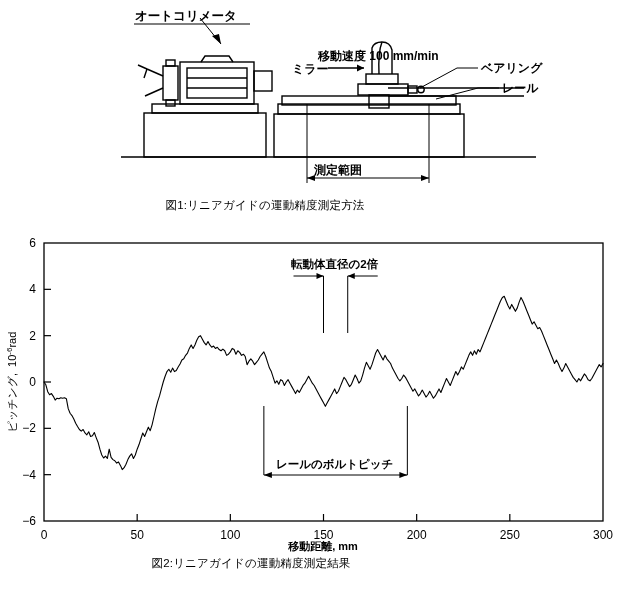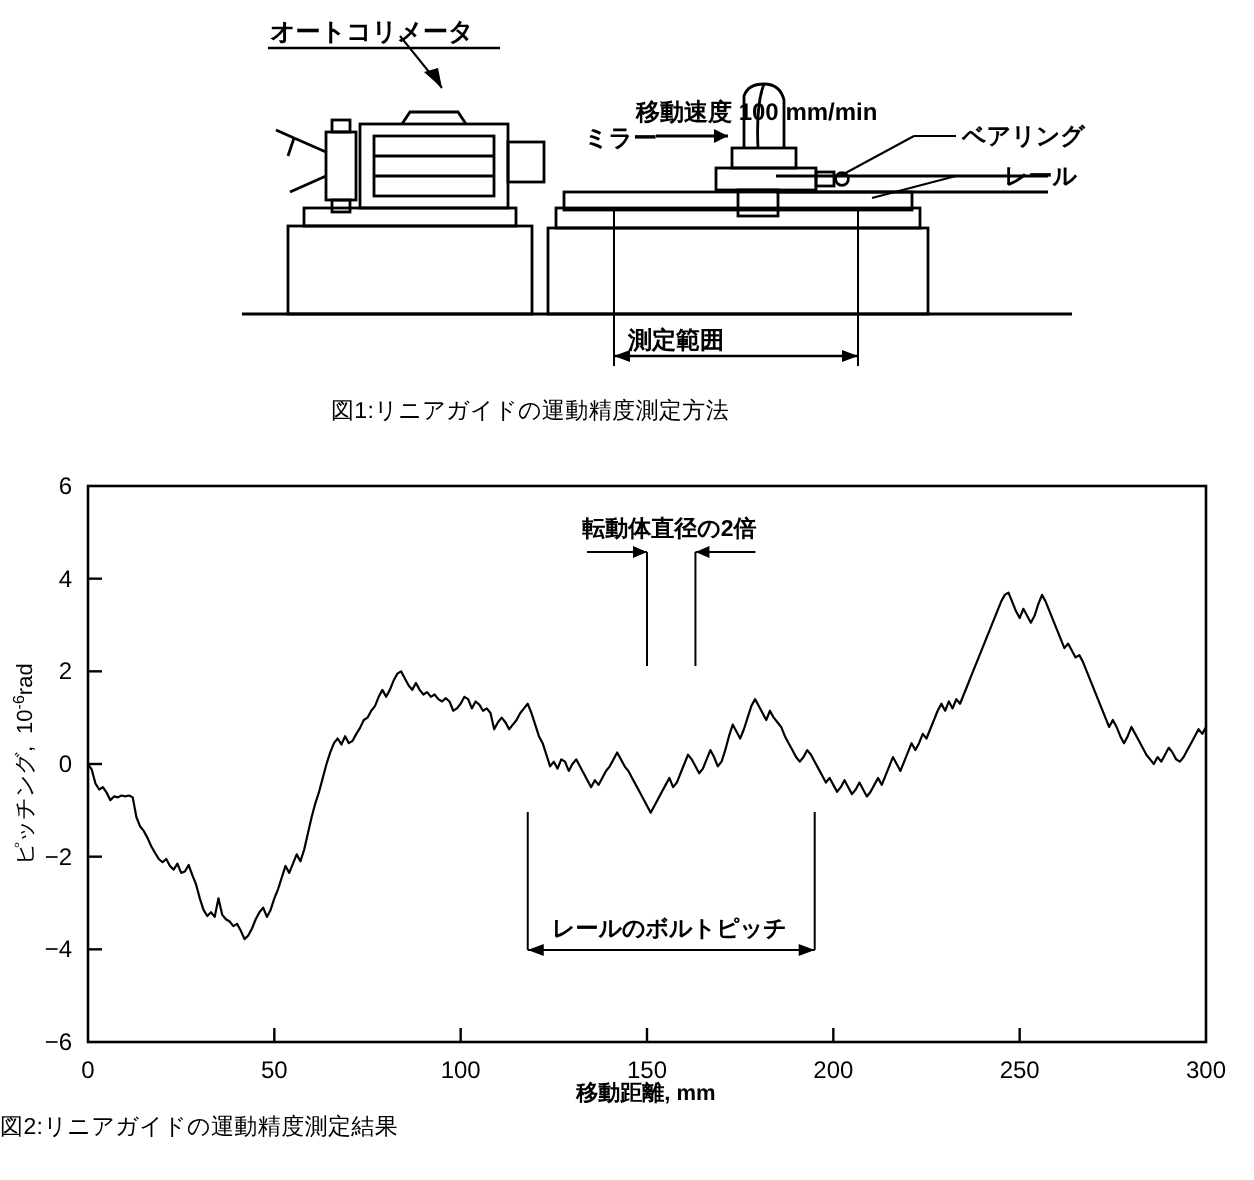--- a/index.html
+++ b/index.html
@@ -36,20 +36,21 @@
     left: 0;
     top: 228px;
     width: 627px;
     height: 325px;
   }
   #fig2-caption {
     position: absolute;
     left: 0;
     top: 556px;
     width: 502px;
+    text-align: center;
     font-size: 11.5px;
     letter-spacing: 0.2px;
   }
   svg { display: block; }
   text { font-family: "Liberation Sans", "DejaVu Sans", sans-serif; }
 </style>
 </head>
 <body>
 
 <div id="fig1-wrap">

